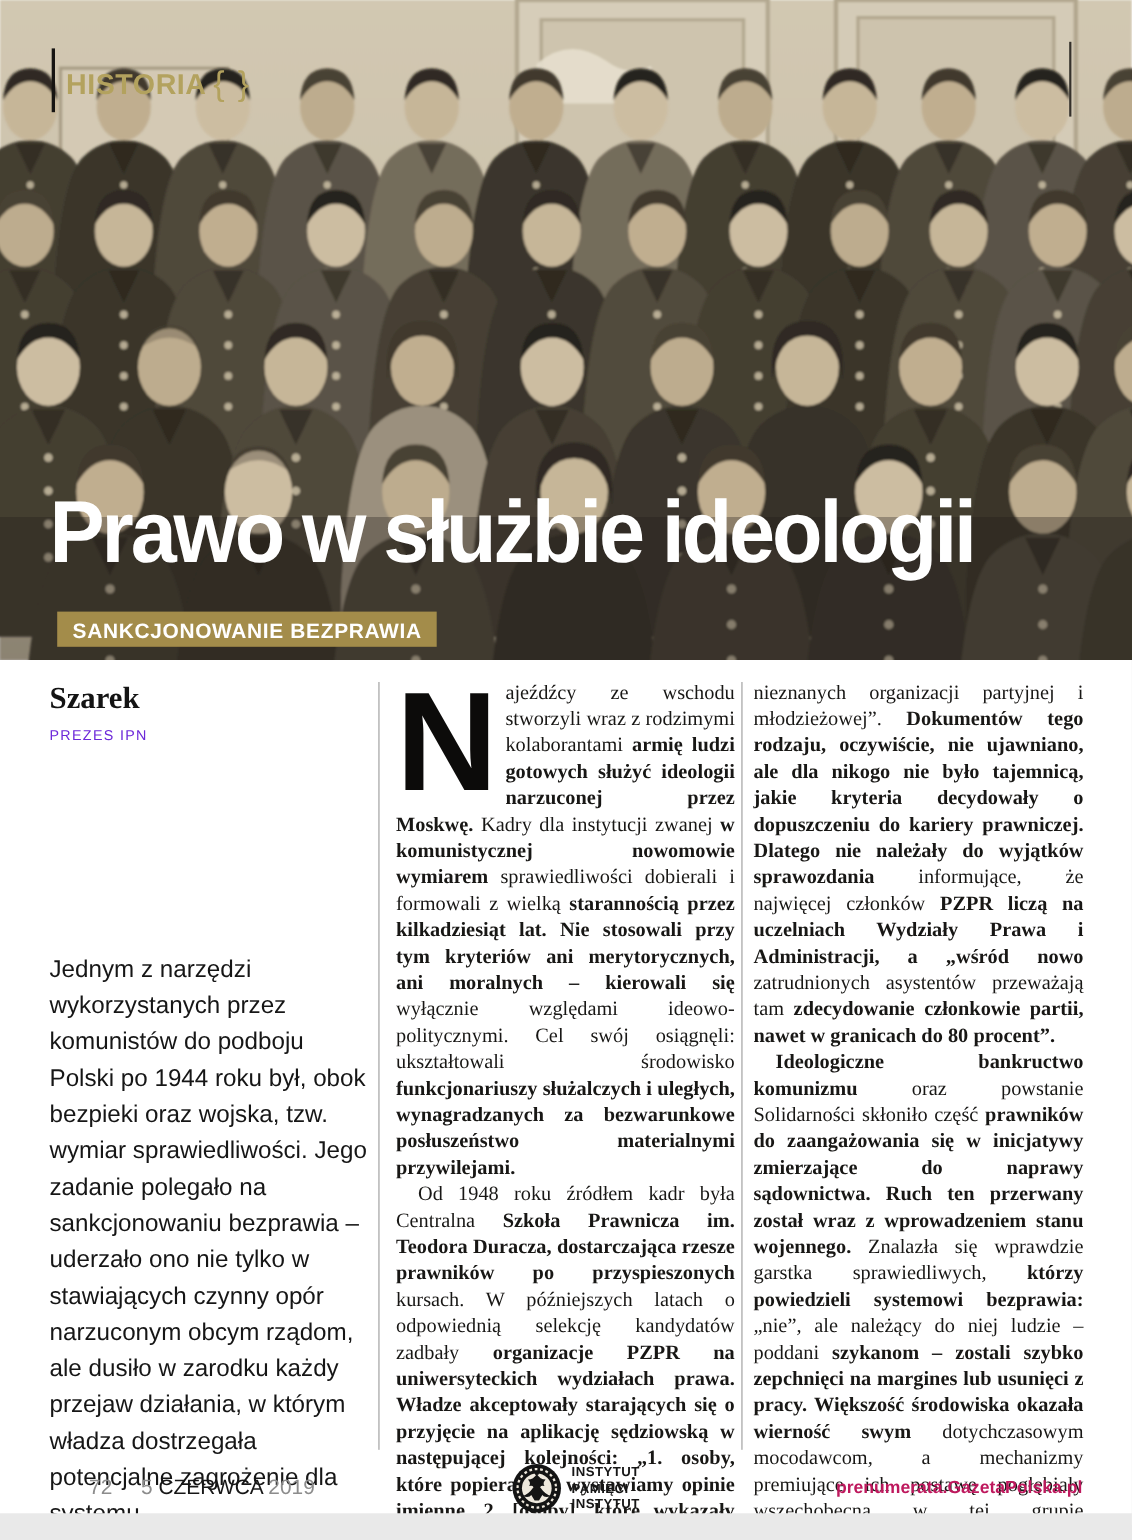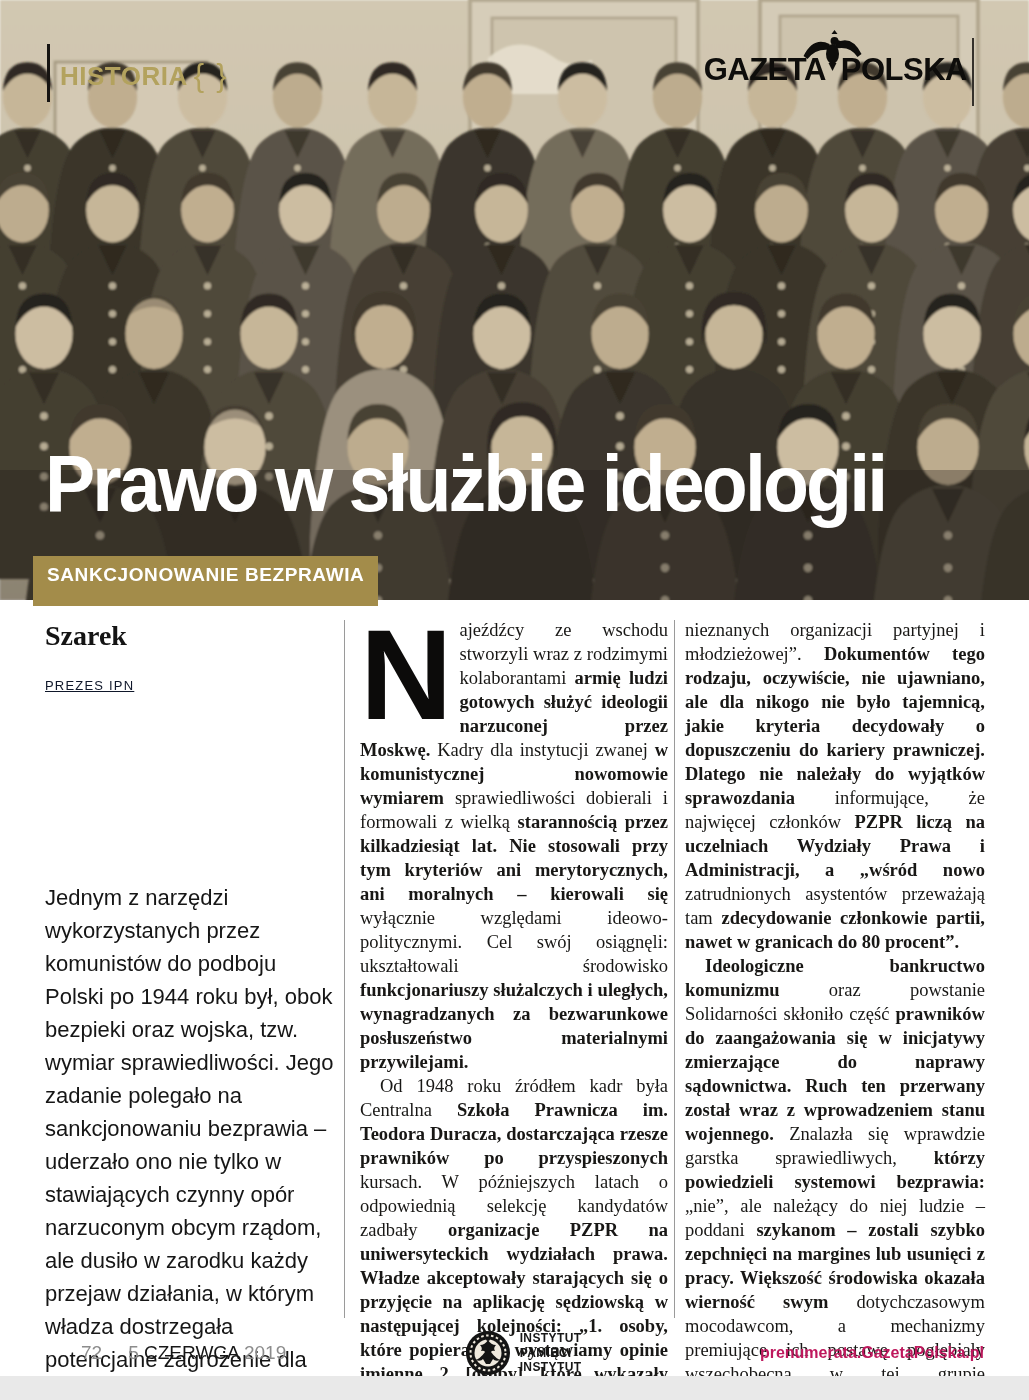--- a/index.html
+++ b/index.html
@@ -19,35 +19,35 @@
 
   .brand{position:absolute;right:62px;top:52px;display:flex;align-items:center;gap:15px;
          font-weight:700;font-size:31px;letter-spacing:-.5px;color:#0e0d0b;}
   .brand .eagle{position:absolute;left:50%;top:-22px;transform:translateX(-54%);}
   .brand-rule{position:absolute;right:55px;top:38px;width:2px;height:68px;background:#35312b;}
 
   
   .headline{position:absolute;left:45px;top:444px;margin:0;color:#ffffff;
             font:700 80px/1 "Liberation Sans",sans-serif;letter-spacing:-3px;white-space:nowrap;
             transform:scaleX(.94);transform-origin:left center;}
-  .kicker{position:absolute;left:33px;top:556px;background:var(--accent-gold,#a38c4a);color:#fff;
-          font:700 19px/1 "Liberation Sans",sans-serif;letter-spacing:.6px;padding:9px 14px 22px;}
+  .kicker{position:absolute;left:52px;top:556px;background:var(--accent-gold,#a38c4a);color:#fff;
+          font:700 19px/1 "Liberation Sans",sans-serif;letter-spacing:.6px;padding:9px 14px 4px;}
 
   
   .content{position:absolute;left:45px;top:618px;width:940px;height:702px;}
   .vr{position:absolute;top:2px;width:1px;height:698px;background:#9a9a9a;}
   .vr1{left:299px;} .vr2{left:629px;}
   .col{position:absolute;top:0;}
   .col-left{left:0;width:292px;}
   .col-mid{left:315px;width:308px;}
   .col-right{left:640px;width:300px;}
 
   .byline-first{font-size:24px;color:#141414;margin-top:3px;}
   .byline-last{font-size:28px;font-weight:700;color:#141414;margin-top:2px;font-family:Liberation Serif, serif;}
-  .byline-role{font-size:13px;color:#0f172a;letter-spacing:1.2px;margin-top:26px;text-decoration:underline;}
+  .byline-role{font-size:13px;color:#6d28d9;letter-spacing:1.2px;margin-top:9px;}
 
   .intro{margin:188px 0 0 0;font-size:22px;line-height:33px;color:#161616;font-weight:400;}
 
   .body-p{margin:0;font-family:"Liberation Serif",serif;font-size:18.5px;line-height:24px;
           color:#181715;text-align:justify;}
   .body-p.indent{text-indent:20px;}
   .dropcap{float:left;font:700 128px/0.8 "Liberation Sans",sans-serif;color:#0c0b0a;
            margin:6px 10px 0 0;letter-spacing:-3px;}
 
   
@@ -486,33 +486,20 @@
     </svg>
   </div>
 
   <header class="topbar">
     <span class="rule"></span>
     <span class="section">HISTORIA</span>
     <span class="bracket">{</span>
     <span class="bracket">}</span>
   </header>
 
-  <div class="brand">
-    <span>GAZETA</span>
-    <svg class="eagle" width="62" height="42" viewBox="0 0 62 42">
-      <path d="M2 26 Q12 6 28 14 L29 20 Q14 18 6 29 Z" fill="#0e0d0b"></path>
-      <path d="M60 24 Q50 4 34 13 L33 19 Q48 15 56 27 Z" fill="#0e0d0b"></path>
-      <ellipse cx="31" cy="24" rx="6.5" ry="10" fill="#0e0d0b"></ellipse>
-      <circle cx="33" cy="11" r="4" fill="#0e0d0b"></circle>
-      <path d="M36 10 l6 2 -6 2 z" fill="#0e0d0b"></path>
-      <path d="M30 4 l3 -4 3 4 z" fill="#0e0d0b"></path>
-      <path d="M27 33 h8 l-4 8 z" fill="#0e0d0b"></path>
-    </svg>
-    <span>POLSKA</span>
-  </div>
   <span class="brand-rule"></span>
 
   <h1 class="headline">Prawo w służbie ideologii</h1>
   <div class="kicker">SANKCJONOWANIE BEZPRAWIA</div>
 
   <main class="content">
     <span class="vr vr1"></span>
     <span class="vr vr2"></span>
 
     <div class="col col-left">

